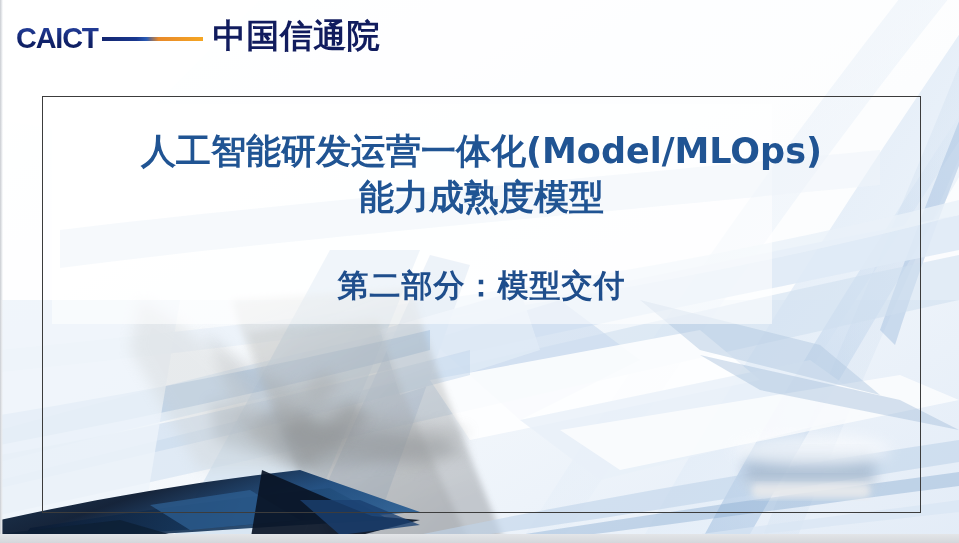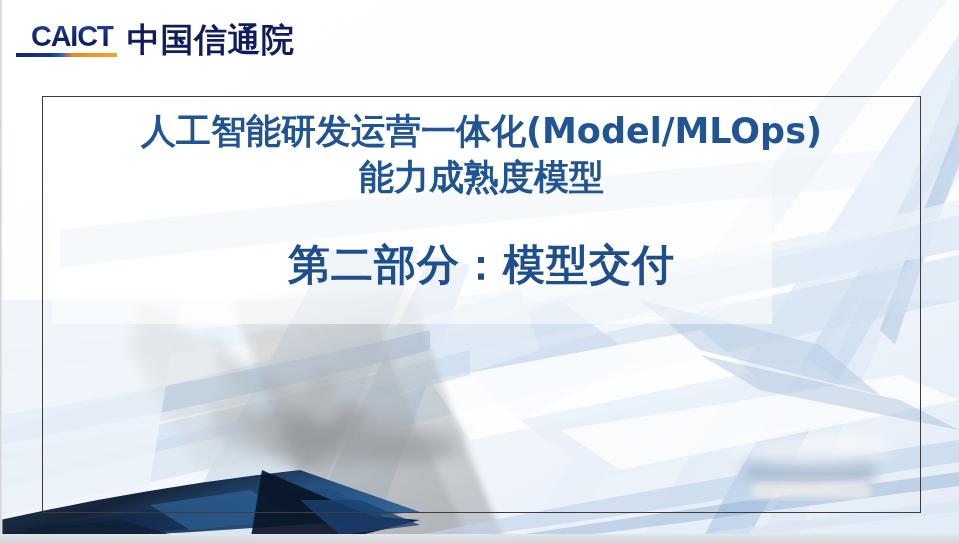--- a/index.html
+++ b/index.html
@@ -48,22 +48,22 @@
     left: 16px;
     top: 21px;
     display: flex;
     align-items: flex-end;
     gap: 10px;
     z-index: 12;
   }
   .logo-mark {
     position: relative;
     display: flex;
-    flex-direction: column;
-    align-items: flex-end;
+    flex-direction: row;
+    align-items: center;
   }
   .logo-caict {
     font-family: "Liberation Sans", "DejaVu Sans", sans-serif;
     font-weight: bold;
     font-size: 30px;
     line-height: 30px;
     letter-spacing: -1.2px;
     color: #10267a;
     background: linear-gradient(180deg, #2a47a8 0%, #11246f 55%, #0c1a56 100%);
     -webkit-background-clip: text;
@@ -107,40 +107,40 @@
     position: absolute;
     left: 42px;
     top: 96px;
     width: 879px;
     height: 417px;
     box-sizing: border-box;
     z-index: 11;
     display: flex;
     flex-direction: column;
     align-items: center;
-    padding-top: 12px;
+    padding-top: 32px;
   }
 
   .main-title {
     font-family: "DejaVu Sans", "Liberation Sans", sans-serif;
     font-weight: bold;
     font-size: 35px;
     line-height: 46px;
     color: #205493;
     text-align: center;
     letter-spacing: 0px;
     white-space: nowrap;
   }
   .main-title .line2 { display: block; }
 
   .sub-title {
     margin-top: 44px;
     font-family: "DejaVu Sans", "Liberation Sans", sans-serif;
     font-weight: bold;
-    font-size: 42px;
+    font-size: 31px;
     line-height: 42px;
     color: #1f4e8c;
     text-align: center;
     letter-spacing: 1px;
     white-space: nowrap;
   }
 </style>
 </head>
 <body>
 

